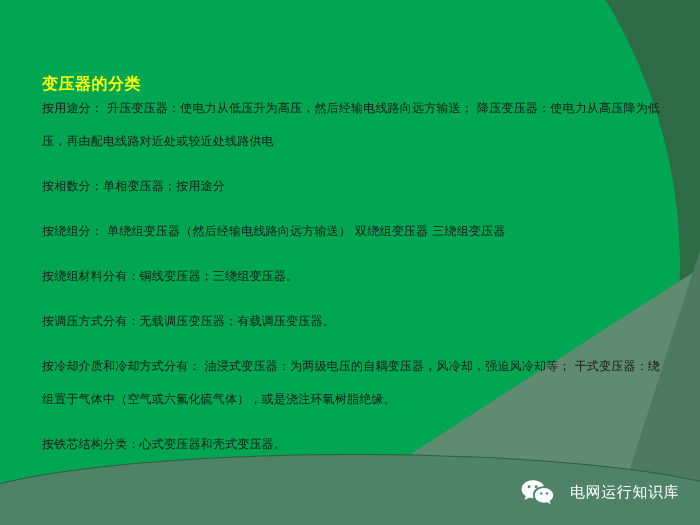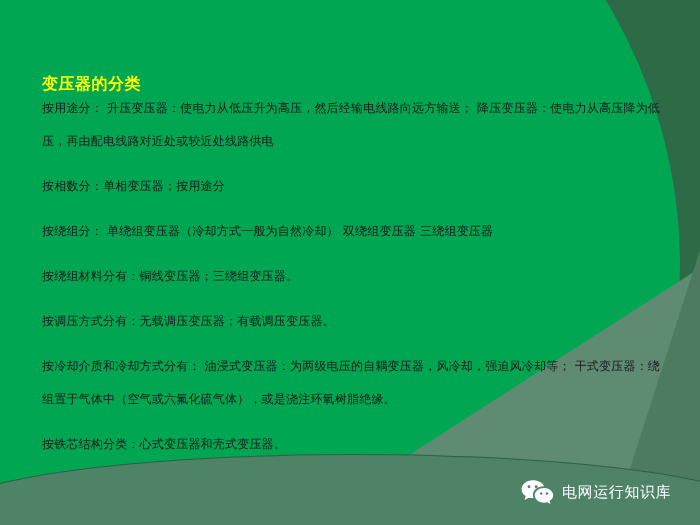--- a/index.html
+++ b/index.html
@@ -126,21 +126,21 @@
     letter-spacing: 0.2px;
   }
 
   
   #watermark {
     position: absolute;
     left: 521px;
     top: 479px;
     display: flex;
     align-items: center;
-    gap: 7px;
+    gap: 15px;
   }
 
   #wechat-icon {
     width: 34px;
     height: 26px;
     position: relative;
     flex: none;
   }
   #wechat-icon svg { display: block; }
 
@@ -164,21 +164,21 @@
   <div class="bg-layer" id="shape-band-edge"></div>
   <div class="bg-layer" id="shape-bottom-band"></div>
 
   <div id="content">
 
     <div id="slide-title">变压器的分类</div>
 
     <div id="body-text">
       <p class="para">按用途分： 升压变压器：使电力从低压升为高压，然后经输电线路向远方输送； 降压变压器：使电力从高压降为低压，再由配电线路对近处或较近处线路供电</p>
       <p class="para">按相数分：单相变压器；按用途分</p>
-      <p class="para">按绕组分： 单绕组变压器（冷却方式一般为自然冷却） 双绕组变压器 三绕组变压器</p>
+      <p class="para">按绕组分： 单绕组变压器（然后经输电线路向远方输送） 双绕组变压器 三绕组变压器</p>
       <p class="para">按绕组材料分有：铜线变压器；三绕组变压器。</p>
       <p class="para">按调压方式分有：无载调压变压器；有载调压变压器。</p>
       <p class="para">按冷却介质和冷却方式分有： 油浸式变压器：为两级电压的自耦变压器，风冷却，强迫风冷却等； 干式变压器：绕组置于气体中（空气或六氟化硫气体），或是浇注环氧树脂绝缘。</p>
       <p class="para">按铁芯结构分类：心式变压器和壳式变压器。</p>
     </div>
 
     <div id="watermark">
       <span id="wechat-icon">
         <svg viewBox="0 0 34 26" width="34" height="26" aria-hidden="true">
 

